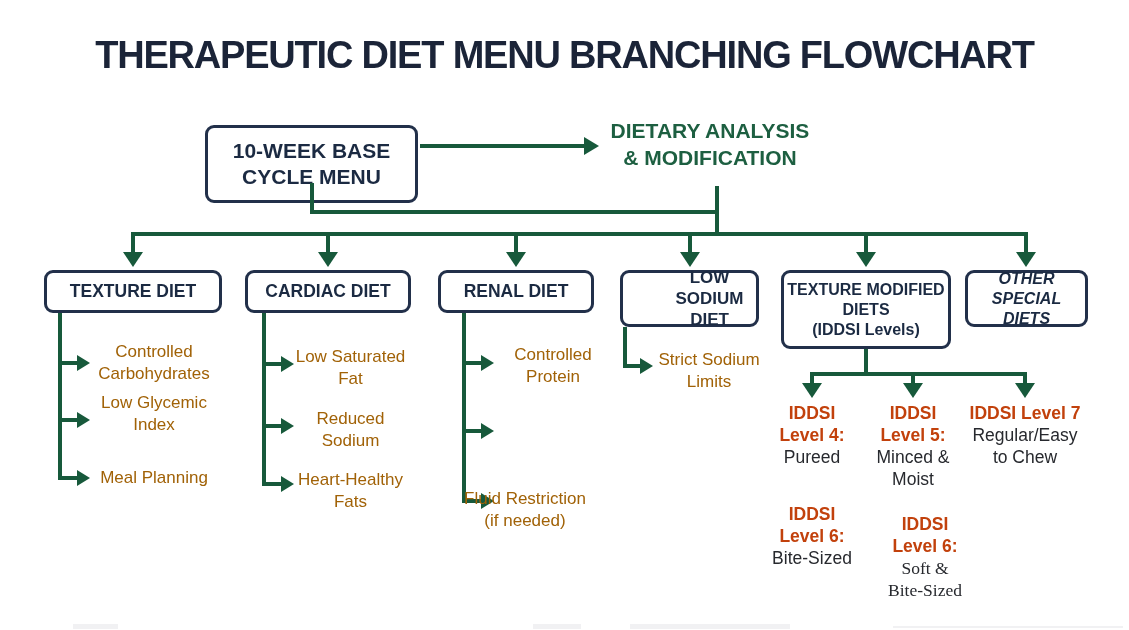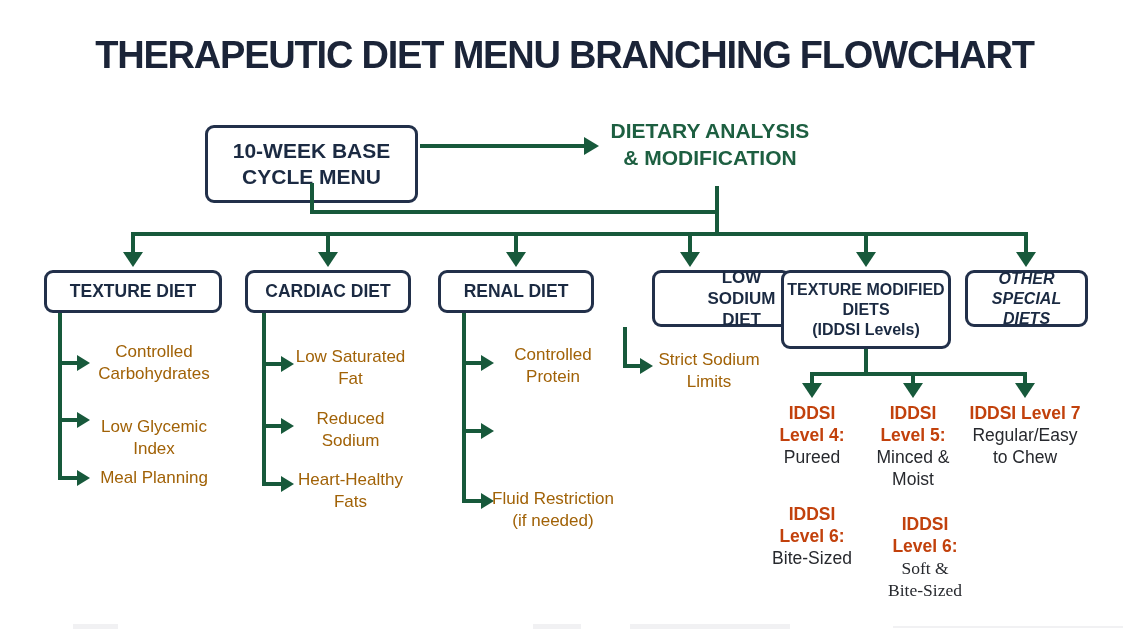--- a/index.html
+++ b/index.html
@@ -77,42 +77,42 @@
 
   <div class="abs navy-box" style="left:44px;top:270px;width:178px;height:43px;font-size:17.5px;">
     <span class="box-label">TEXTURE DIET</span>
   </div>
   <div class="abs navy-box" style="left:245px;top:270px;width:166px;height:43px;font-size:17.5px;">
     <span class="box-label">CARDIAC DIET</span>
   </div>
   <div class="abs navy-box" style="left:438px;top:270px;width:156px;height:43px;font-size:17.5px;">
     <span class="box-label">RENAL DIET</span>
   </div>
-  <div class="abs navy-box" style="left:652px;top:270px;width:139px;height:57px;font-size:17px;line-height:21px;padding-left:40px;">
+  <div class="abs navy-box" style="left:620px;top:270px;width:139px;height:57px;font-size:17px;line-height:21px;padding-left:40px;">
     <span class="box-label">LOW SODIUM
 DIET</span>
   </div>
   <div class="abs navy-box" style="left:781px;top:270px;width:170px;height:79px;font-size:16px;line-height:20px;">
     <span class="box-label">TEXTURE MODIFIED
 DIETS
 (IDDSI Levels)</span>
   </div>
   <div class="abs navy-box" style="left:965px;top:270px;width:123px;height:57px;font-size:16px;line-height:20px;font-style:italic;">
     <span class="box-label">OTHER
 SPECIAL DIETS</span>
   </div>
 
   <div class="abs line" style="left:58px;top:313px;width:4px;height:167px;"></div>
   <div class="abs line" style="left:58px;top:361px;width:20px;height:4px;"></div>
   <div class="abs arrow-r" style="left:77px;top:355px;"></div>
   <div class="abs item" style="left:90px;top:341px;width:128px;">Controlled
 Carbohydrates</div>
   <div class="abs line" style="left:58px;top:418px;width:20px;height:4px;"></div>
   <div class="abs arrow-r" style="left:77px;top:412px;"></div>
-  <div class="abs item" style="left:90px;top:416px;width:128px;">Low Glycemic
+  <div class="abs item" style="left:90px;top:392px;width:128px;">Low Glycemic
 Index</div>
   <div class="abs line" style="left:58px;top:476px;width:20px;height:4px;"></div>
   <div class="abs arrow-r" style="left:77px;top:470px;"></div>
   <div class="abs item" style="left:90px;top:467px;width:128px;">Meal Planning</div>
 
   <div class="abs line" style="left:262px;top:313px;width:4px;height:173px;"></div>
   <div class="abs line" style="left:262px;top:362px;width:20px;height:4px;"></div>
   <div class="abs arrow-r" style="left:281px;top:356px;"></div>
   <div class="abs item" style="left:288px;top:346px;width:125px;">Low Saturated
 Fat</div>
@@ -127,21 +127,21 @@
 
   <div class="abs line" style="left:462px;top:313px;width:4px;height:190px;"></div>
   <div class="abs line" style="left:462px;top:361px;width:20px;height:4px;"></div>
   <div class="abs arrow-r" style="left:481px;top:355px;"></div>
   <div class="abs item" style="left:488px;top:344px;width:130px;">Controlled
 Protein</div>
   <div class="abs line" style="left:462px;top:429px;width:20px;height:4px;"></div>
   <div class="abs arrow-r" style="left:481px;top:423px;"></div>
   <div class="abs line" style="left:462px;top:499px;width:20px;height:4px;"></div>
   <div class="abs arrow-r" style="left:481px;top:493px;"></div>
-  <div class="abs item" style="left:478px;top:488px;width:150px;">Fluid Restriction
+  <div class="abs item" style="left:450px;top:488px;width:150px;">Fluid Restriction
 (if needed)</div>
 
   <div class="abs line" style="left:623px;top:327px;width:4px;height:41px;"></div>
   <div class="abs line" style="left:623px;top:364px;width:18px;height:4px;"></div>
   <div class="abs arrow-r" style="left:640px;top:358px;"></div>
   <div class="abs item" style="left:650px;top:349px;width:118px;">Strict Sodium
 Limits</div>
 
   <div class="abs line" style="left:864px;top:349px;width:4px;height:26px;"></div>
   <div class="abs line" style="left:810px;top:372px;width:217px;height:4px;"></div>

